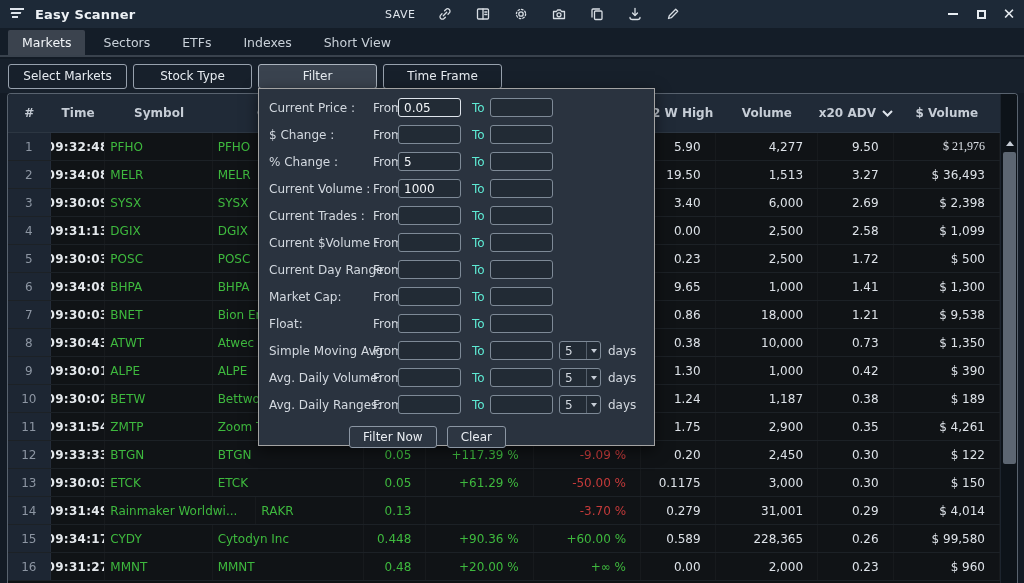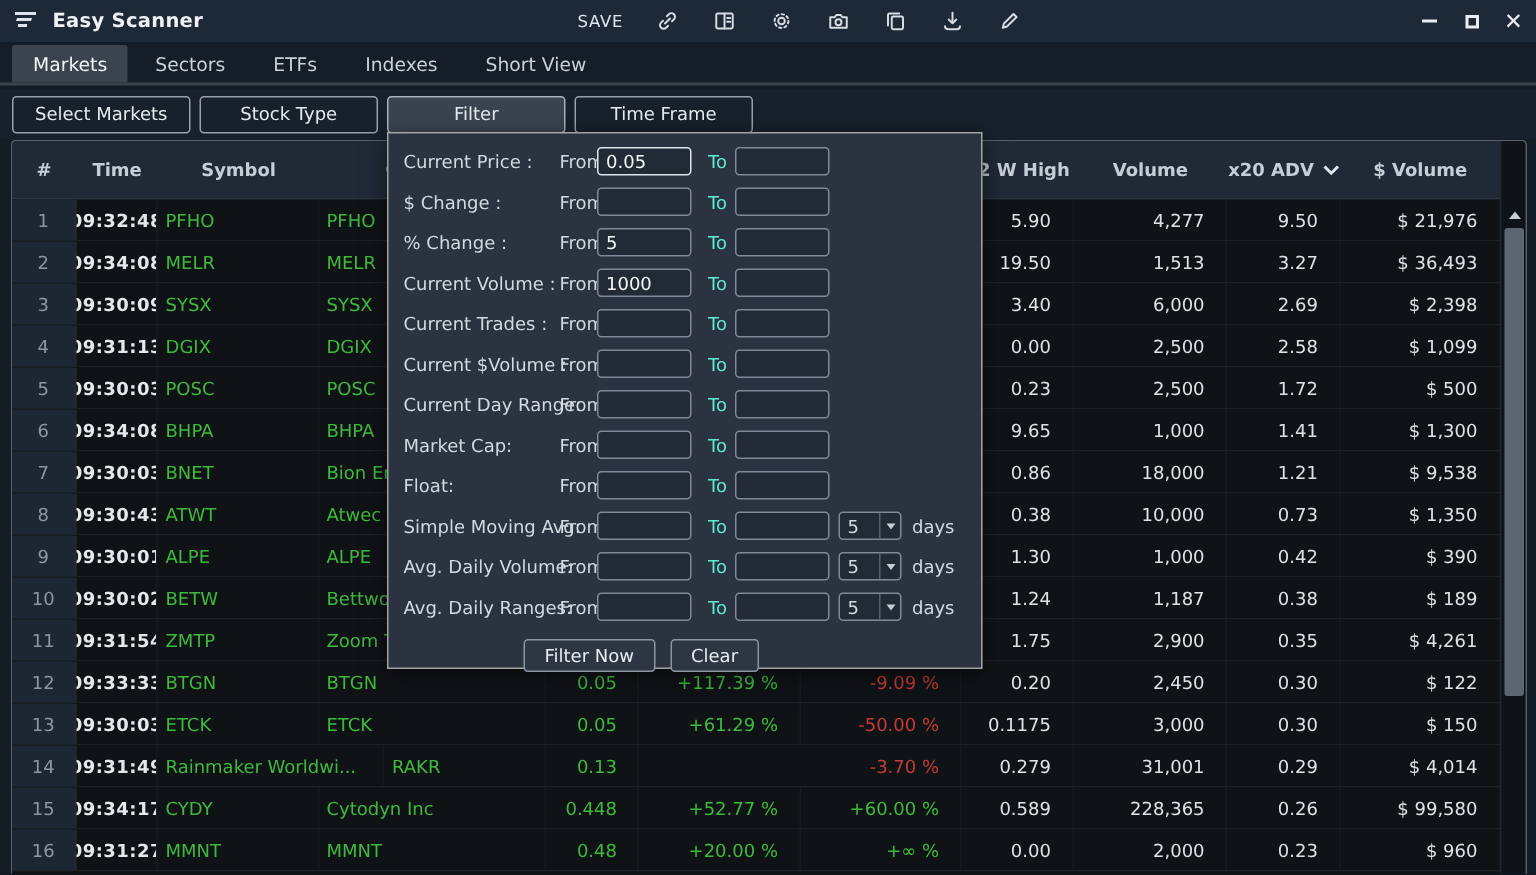--- a/index.html
+++ b/index.html
@@ -227,21 +227,21 @@
         <div class="cell c-num" style="width: 43px;">1</div>
         <div class="cell c-time" style="width: 55px;">09:32:48</div>
         <div class="cell c-left green" style="width: 108px;">PFHO</div>
         <div class="cell c-left green" style="width: 152px;">PFHO</div>
         <div class="cell c-right green" style="width: 63px;"></div>
         <div class="cell c-right green" style="width: 108px;"></div>
         <div class="cell c-right green" style="width: 108px;"></div>
         <div class="cell c-right" style="width: 75px;">5.90</div>
         <div class="cell c-right" style="width: 103px;">4,277</div>
         <div class="cell c-right" style="width: 76px;">9.50</div>
-        <div class="cell c-right" style="width: 107px;">$ 21,976</div>
+        <div class="cell c-right" style="width: 107px; font-family: Liberation Serif, serif;">$ 21,976</div>
       </div>
       <div class="row">
         <div class="cell c-num" style="width: 43px;">2</div>
         <div class="cell c-time" style="width: 55px;">09:34:08</div>
         <div class="cell c-left green" style="width: 108px;">MELR</div>
         <div class="cell c-left green" style="width: 152px;">MELR</div>
         <div class="cell c-right green" style="width: 63px;"></div>
         <div class="cell c-right green" style="width: 108px;"></div>
         <div class="cell c-right green" style="width: 108px;"></div>
         <div class="cell c-right" style="width: 75px;">19.50</div>
@@ -404,21 +404,21 @@
         <div class="cell c-right" style="width: 103px;">31,001</div>
         <div class="cell c-right" style="width: 76px;">0.29</div>
         <div class="cell c-right" style="width: 107px;">$ 4,014</div>
       </div>
       <div class="row">
         <div class="cell c-num" style="width: 43px;">15</div>
         <div class="cell c-time" style="width: 55px;">09:34:17</div>
         <div class="cell c-left green" style="width: 108px;">CYDY</div>
         <div class="cell c-left green" style="width: 152px;">Cytodyn Inc</div>
         <div class="cell c-right green" style="width: 63px;">0.448</div>
-        <div class="cell c-right green" style="width: 108px;">+52.77 %</div>
+        <div class="cell c-right green" style="width: 108px;">+90.36 %</div>
         <div class="cell c-right green" style="width: 108px;">+60.00 %</div>
         <div class="cell c-right" style="width: 75px;">0.589</div>
         <div class="cell c-right" style="width: 103px;">228,365</div>
         <div class="cell c-right" style="width: 76px;">0.26</div>
         <div class="cell c-right" style="width: 107px;">$ 99,580</div>
       </div>
       <div class="row">
         <div class="cell c-num" style="width: 43px;">16</div>
         <div class="cell c-time" style="width: 55px;">09:31:27</div>
         <div class="cell c-left green" style="width: 108px;">MMNT</div>

